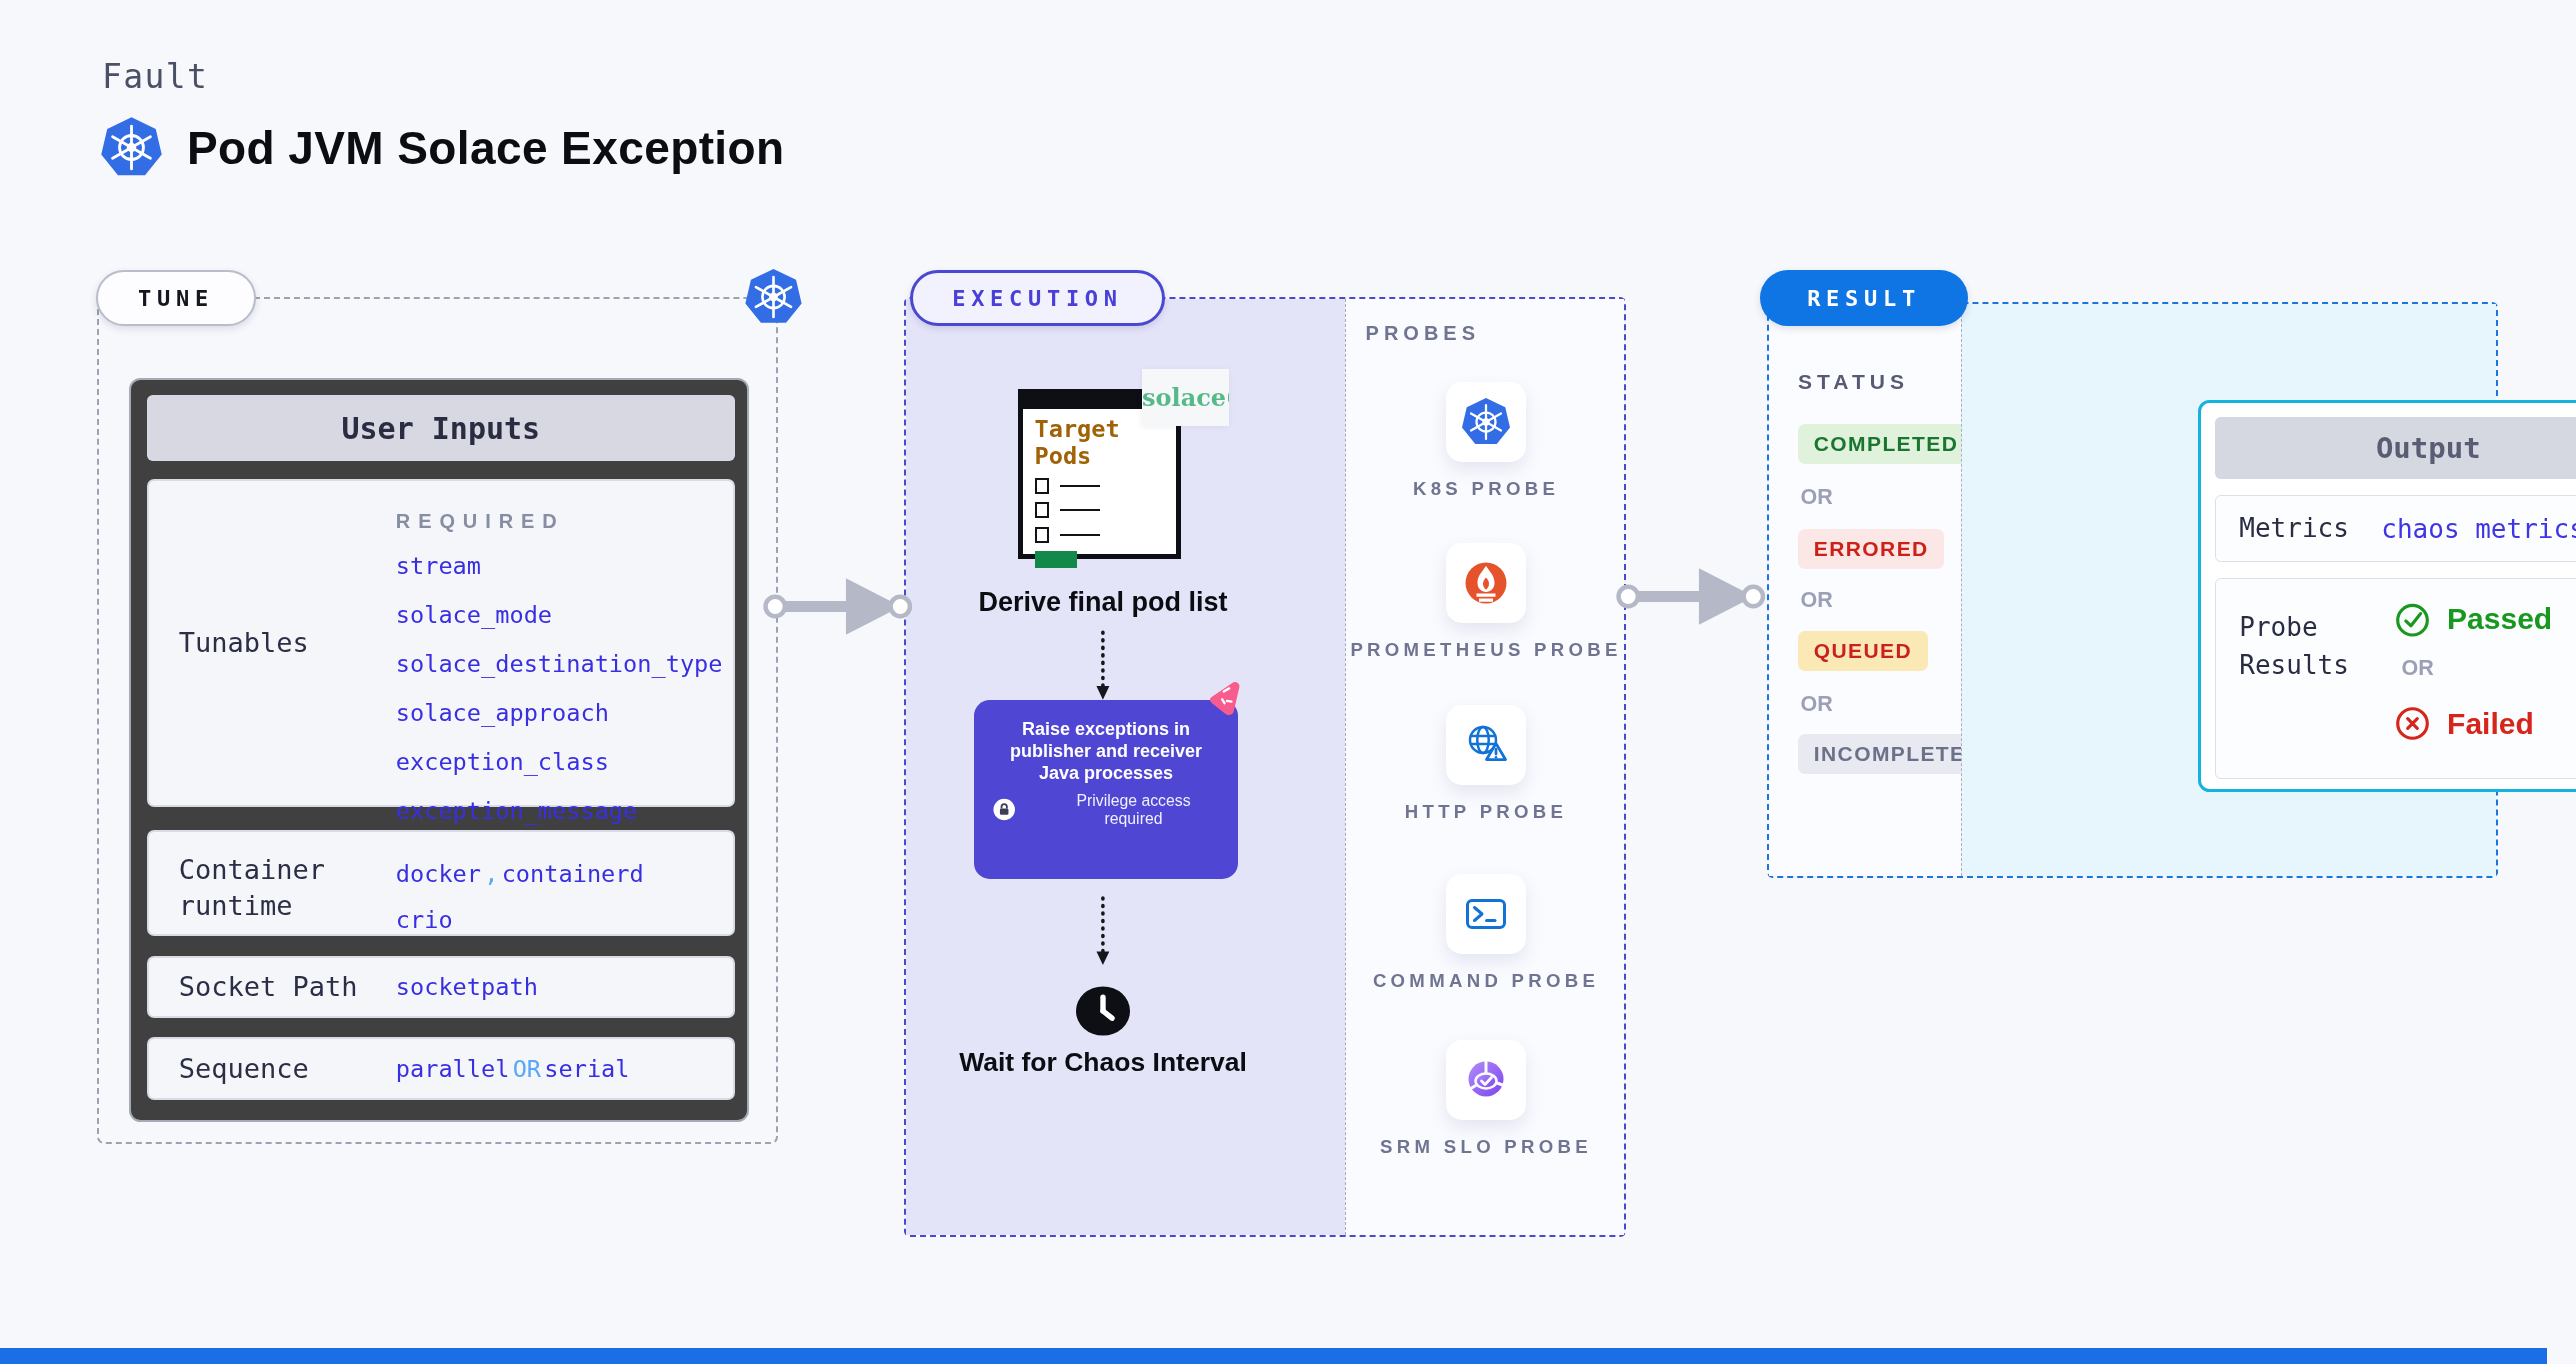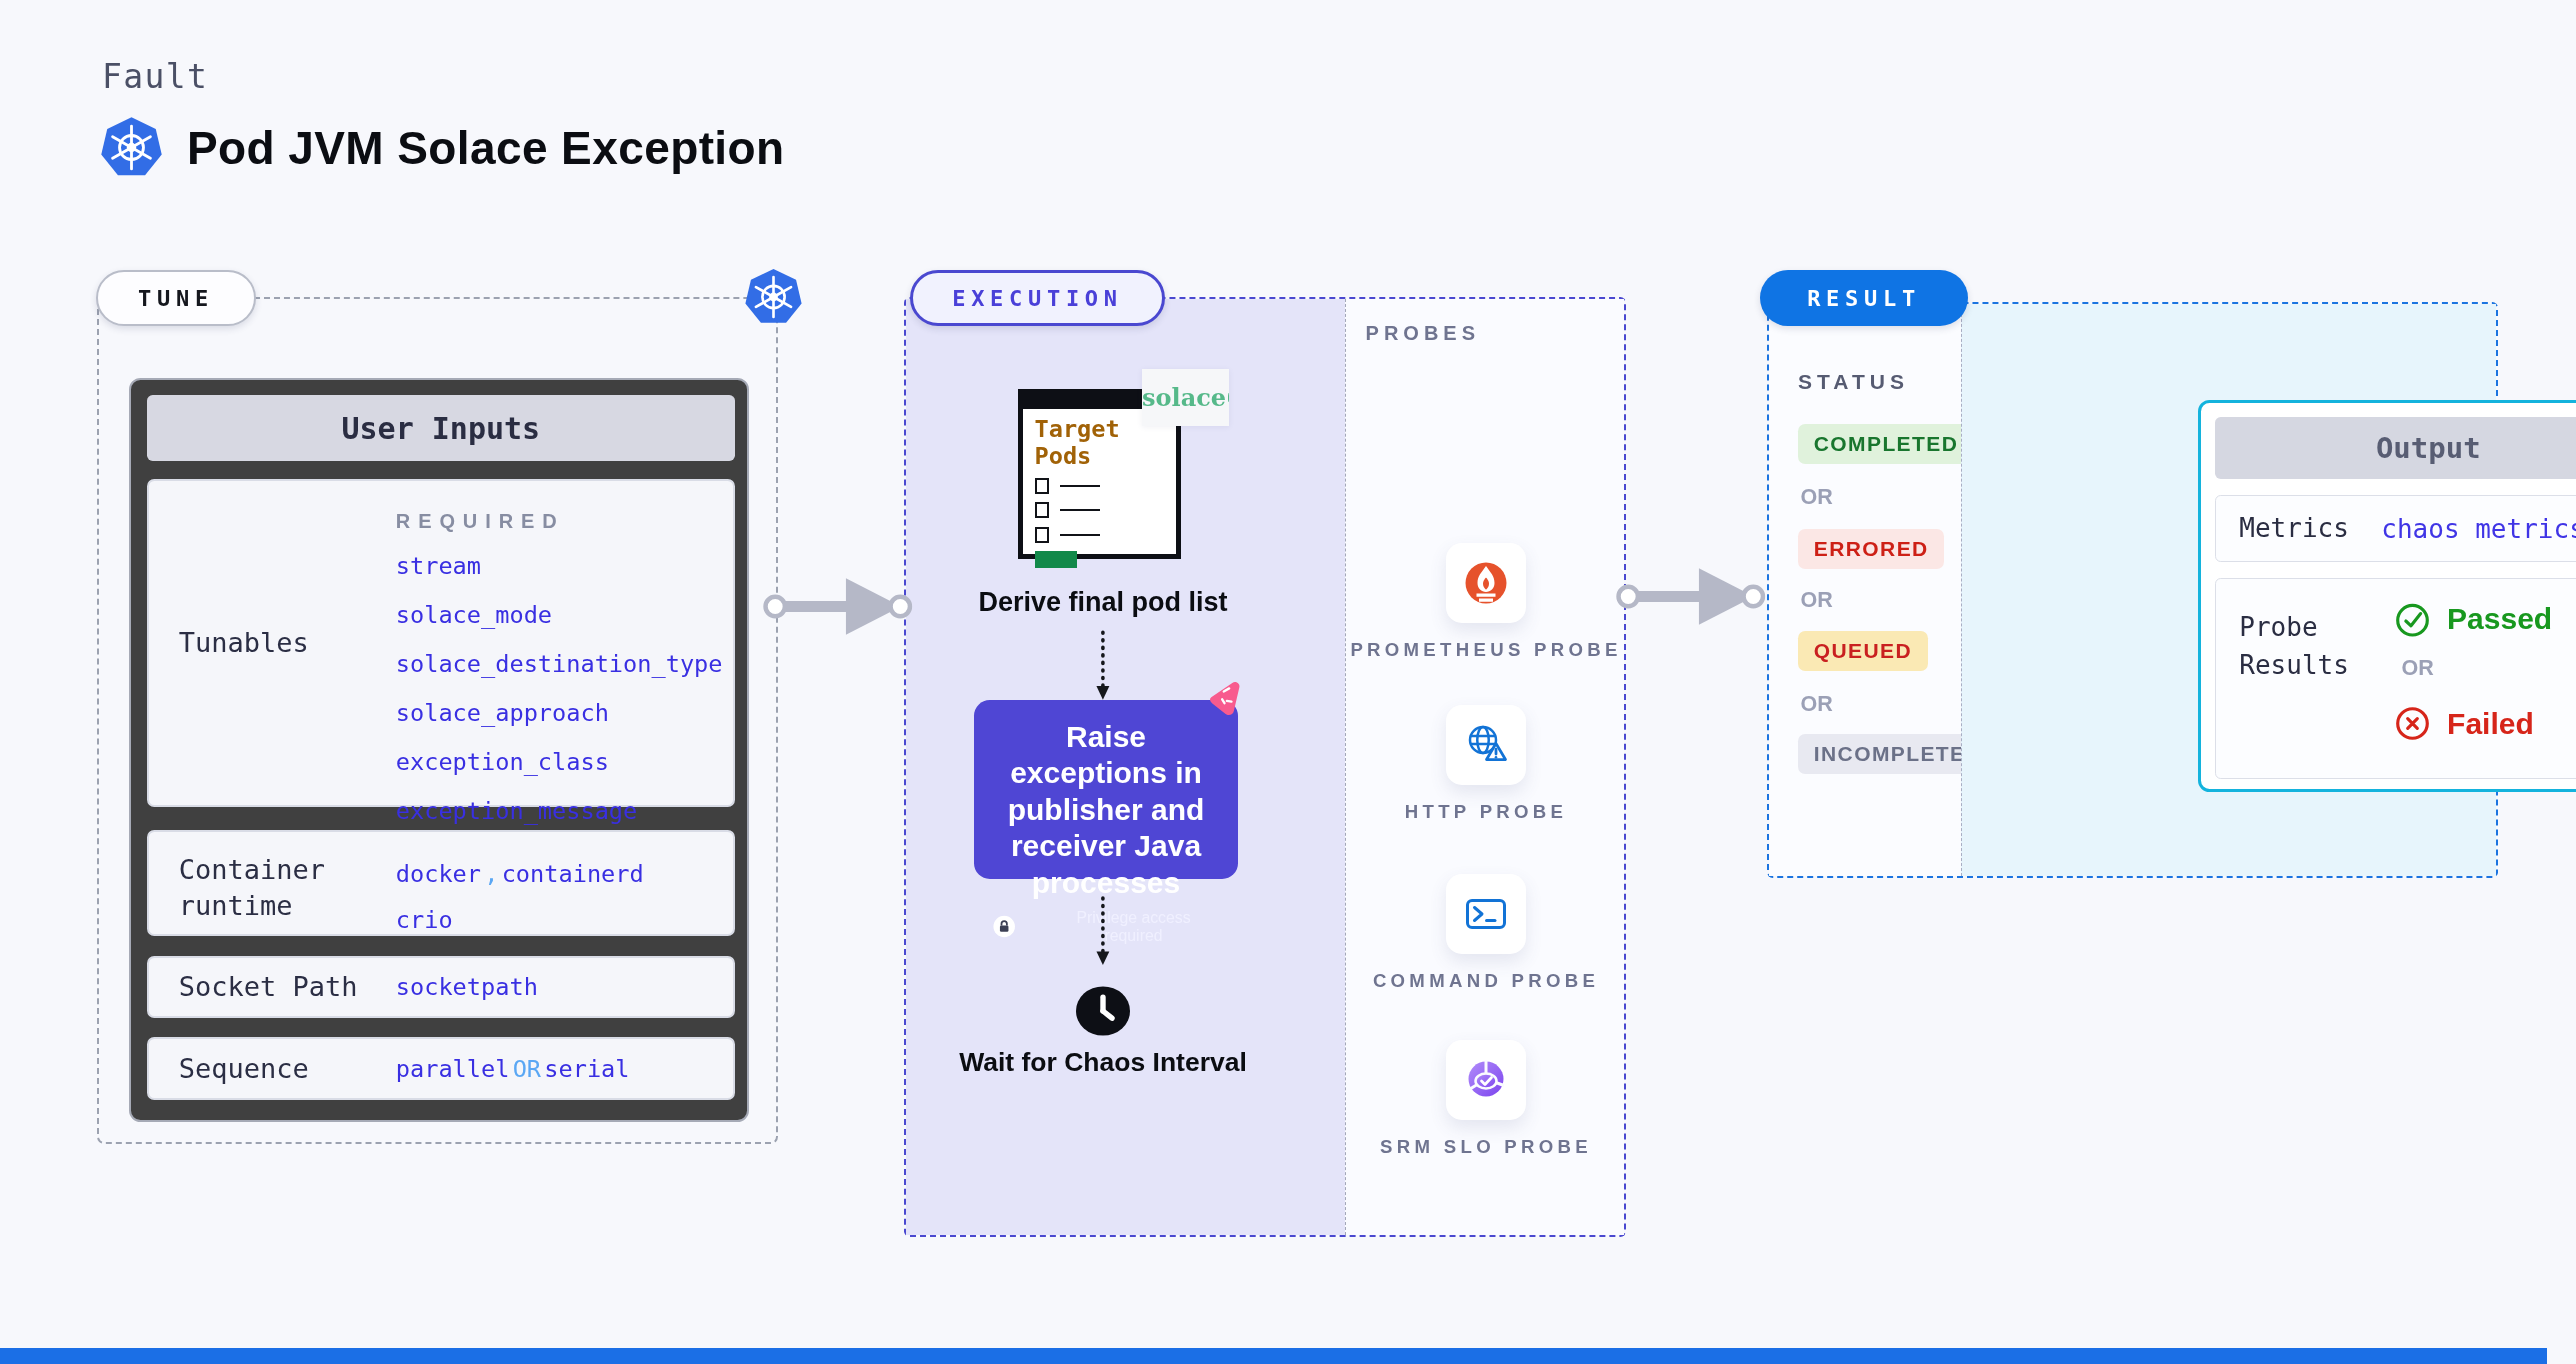--- a/index.html
+++ b/index.html
@@ -90,21 +90,21 @@
                  font-size:24px; color:#56b98a; }
   .solace-dot { display:inline-block; width:9.3px; height:9.3px; border-radius:50%; background:#56b98a; margin-left:2.1px; }
 
   .step-text { position:absolute; left:0; width:394px; text-align:center; font-weight:bold; color:#0b0d12; }
   .derive-text { top:288px; font-size:27px; }
   .wait-text { top:746px; font-size:26.5px; line-height:1.32; }
 
   .chaos-box { position:absolute; left:68px; top:401px; width:264px; height:179px;
                background:#4f46d4; border-radius:15.8px; color:#ffffff; text-align:center;
                padding:18.6px 18.6px 0; }
-  .chaos-box .chaos-text { font-weight:bold; font-size:30px; line-height:1.22; }
+  .chaos-box .chaos-text { font-weight:bold; font-size:18px; line-height:1.22; }
   .privilege { display:flex; align-items:center; justify-content:center; gap:8.6px; margin-top:7.2px; }
   .privilege svg { width:23px; height:23px; }
   .privilege span { font-size:15.8px; color:#f0f0ff;padding-left:24px; }
   .litmus-icon { position:absolute; left:299px; top:380px; width:39px; height:39px; z-index:3; }
 
   .clock-icon { position:absolute; left:167px; top:682px; width:60px; height:60px; }
 
   
   .probes-label { position:absolute; left:20px; top:23px; font-size:20px; font-weight:bold;
                   letter-spacing:5px; color:#6f7490; }
@@ -370,20 +370,28 @@
 
       <svg class="clock-icon" viewBox="0 0 84 84" width="60" height="60">
           <use href="#sym-clock"></use>
         </svg>
       <div class="step-text wait-text">Wait for Chaos Interval</div>
     </div>
 
     <div class="probe-pane">
       <div class="probes-label">PROBES</div>
 
+      <div class="probe-item pi-1">
+        <div class="probe-card">
+            <svg viewBox="0 0 70 70" width="50" height="50">
+              <use href="#sym-k8s"></use>
+            </svg>
+          </div>
+        <div class="probe-name">K8S PROBE</div>
+      </div>
       <div class="probe-item pi-2">
         <div class="probe-card">
             <svg viewBox="0 0 70 70" width="50" height="50">
               <use href="#sym-prom"></use>
             </svg>
           </div>
         <div class="probe-name">PROMETHEUS PROBE</div>
       </div>
       <div class="probe-item pi-3">
         <div class="probe-card">

